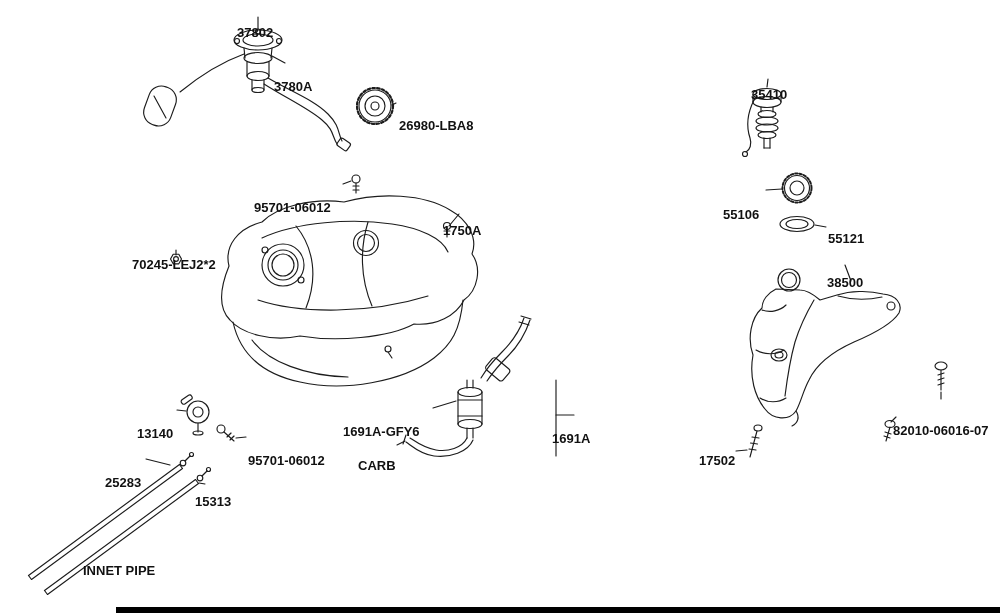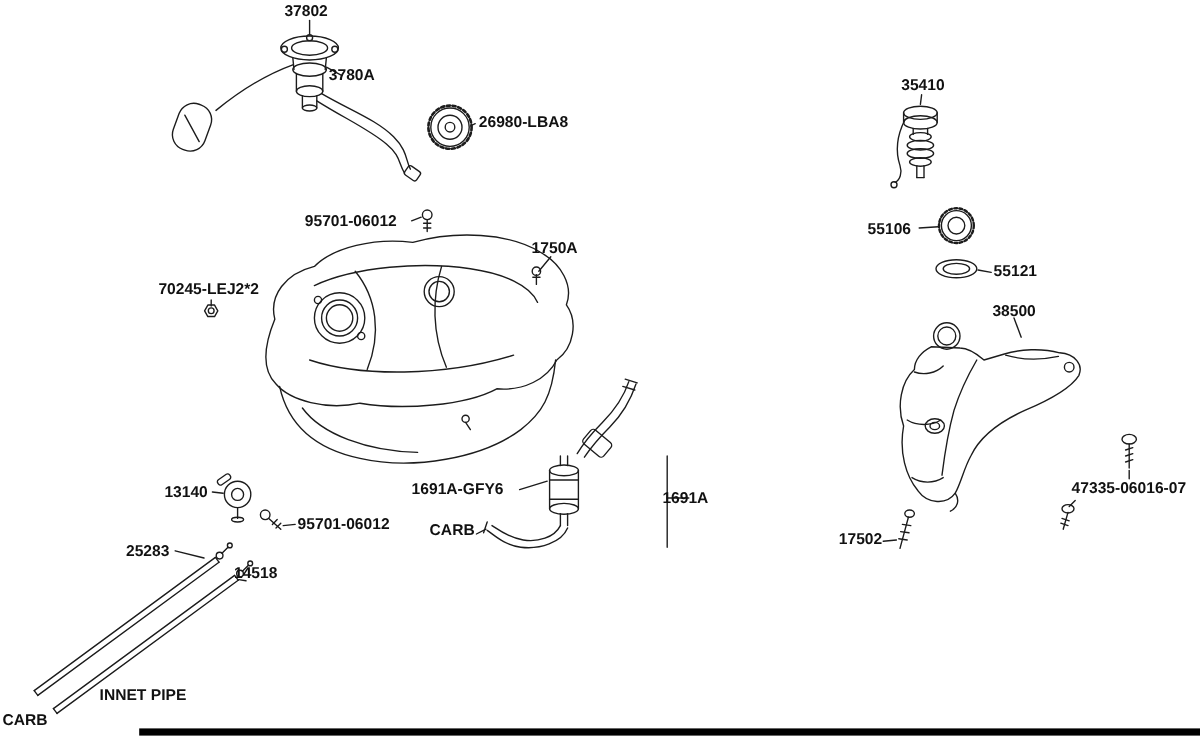--- a/index.html
+++ b/index.html
@@ -13,20 +13,21 @@
   .stage { position:absolute; left:0; top:0; width:1000px; height:614px; }
   svg.art { position:absolute; left:0; top:0; }
   svg.art * { vector-effect:non-scaling-stroke; }
   .part-label {
     position:absolute;
     font-weight:bold;
     font-size:13px;
     line-height:14px;
     color:#111;
     white-space:nowrap;
+    margin-top:24px;
   }
   .footer-bar {
     position:absolute;
     left:116px; top:607px;
     width:884px; height:6px;
     background:#000;
   }
 </style>
 </head>
 <body>
@@ -256,24 +257,24 @@
   <div class="part-label" style="left:399px; top:95px">26980-LBA8</div>
   <div class="part-label" style="left:254px; top:177px">95701-06012</div>
   <div class="part-label" style="left:443px; top:200px">1750A</div>
   <div class="part-label" style="left:132px; top:234px">70245-LEJ2*2</div>
   <div class="part-label" style="left:137px; top:403px">13140</div>
   <div class="part-label" style="left:343px; top:401px">1691A-GFY6</div>
   <div class="part-label" style="left:248px; top:430px">95701-06012</div>
   <div class="part-label" style="left:358px; top:435px">CARB</div>
   <div class="part-label" style="left:552px; top:408px">1691A</div>
   <div class="part-label" style="left:105px; top:452px">25283</div>
-  <div class="part-label" style="left:195px; top:471px">14518</div>
-  <div class="part-label" style="left:83px;  top:572px">INNET PIPE</div>
+  <div class="part-label" style="left:195px; top:471px">15313</div>
+  <div class="part-label" style="left:83px;  top:540px">INNET PIPE</div>
   <div class="part-label" style="left:2px;   top:593px">CARB</div>
   <div class="part-label" style="left:751px; top:64px">35410</div>
   <div class="part-label" style="left:723px; top:184px">55106</div>
-  <div class="part-label" style="left:828px; top:219px">55121</div>
+  <div class="part-label" style="left:828px; top:208px">55121</div>
   <div class="part-label" style="left:827px; top:252px">38500</div>
-  <div class="part-label" style="left:893px; top:400px">47335-06016-07</div>
-  <div class="part-label" style="left:699px; top:442px">17502</div>
+  <div class="part-label" style="left:893px; top:400px">82010-06016-07</div>
+  <div class="part-label" style="left:699px; top:430px">17502</div>
 
   <div class="footer-bar"></div>
 </div>
 
 </body></html>

